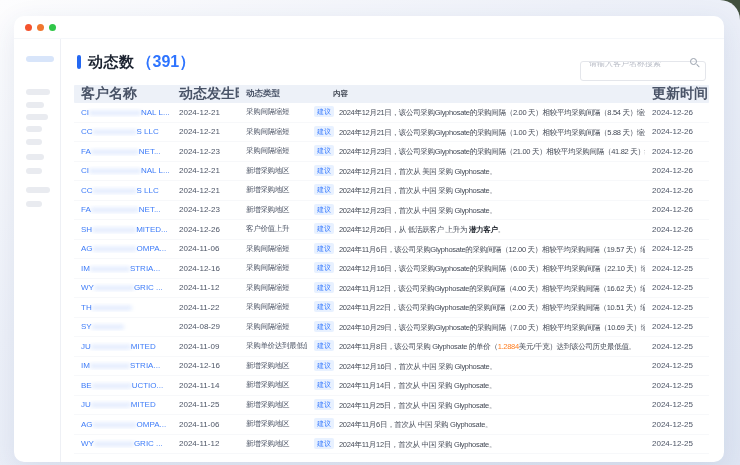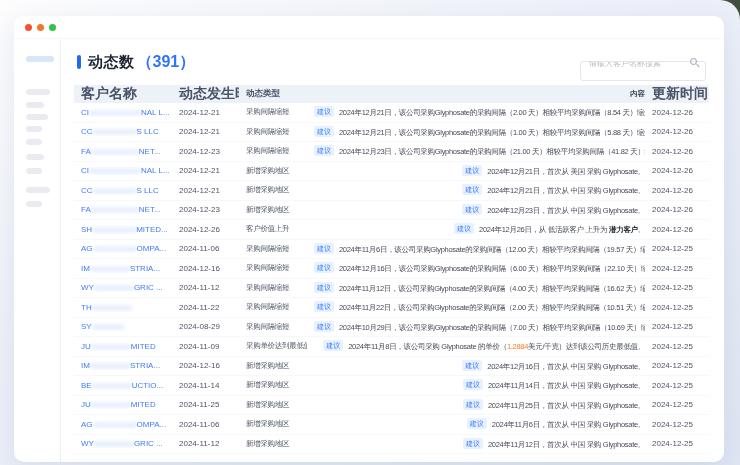--- a/index.html
+++ b/index.html
@@ -35,21 +35,21 @@
   
   .table{margin-top:12px;width:635px;}
   .tr{display:flex;align-items:center;height:18.5px;border-bottom:1px solid #f7f8fa;}
   .thead{height:18px;background:#edf1f8;border-bottom:none;border-radius:1px;}
   .td,.th{box-sizing:border-box;padding-left:7px;white-space:nowrap;overflow:hidden;}
   .th{font-size:14px;font-weight:bold;color:#4a5468;}
   .td{font-size:8px;color:#4d5566;}
   .c-name{width:98px;flex:0 0 98px;}
   .c-date{width:67px;flex:0 0 67px;}
   .c-type{width:68px;flex:0 0 68px;font-size:7.5px;letter-spacing:-.3px;}
-  .c-content{width:338px;flex:0 0 338px;font-size:7.5px;letter-spacing:-.3px;color:#454b57;text-align:right;}
+  .c-content{width:338px;flex:0 0 338px;font-size:7.5px;letter-spacing:-.3px;color:#454b57;}
   .c-upd{width:64px;flex:0 0 64px;}
   .th.c-content{padding-left:26px;letter-spacing:0;}
   .th.c-type{font-size:8.5px;letter-spacing:0;}
   .name-link{color:#3e7cf8;cursor:pointer;}
   .blurred{filter:blur(2px);opacity:.5;}
   .badge{display:inline-block;font-size:7px;line-height:1;color:#3377ff;background:#e8f1ff;border-radius:2px;padding:2px 3px;margin-right:5px;vertical-align:1px;letter-spacing:0;}
   .hl{color:#ff7d1f;}
   .b{font-weight:bold;color:#262b33;}
   .corner-dark{position:absolute;top:0;right:0;width:20px;height:15px;background:#41503e;z-index:-1;}
 </style>

